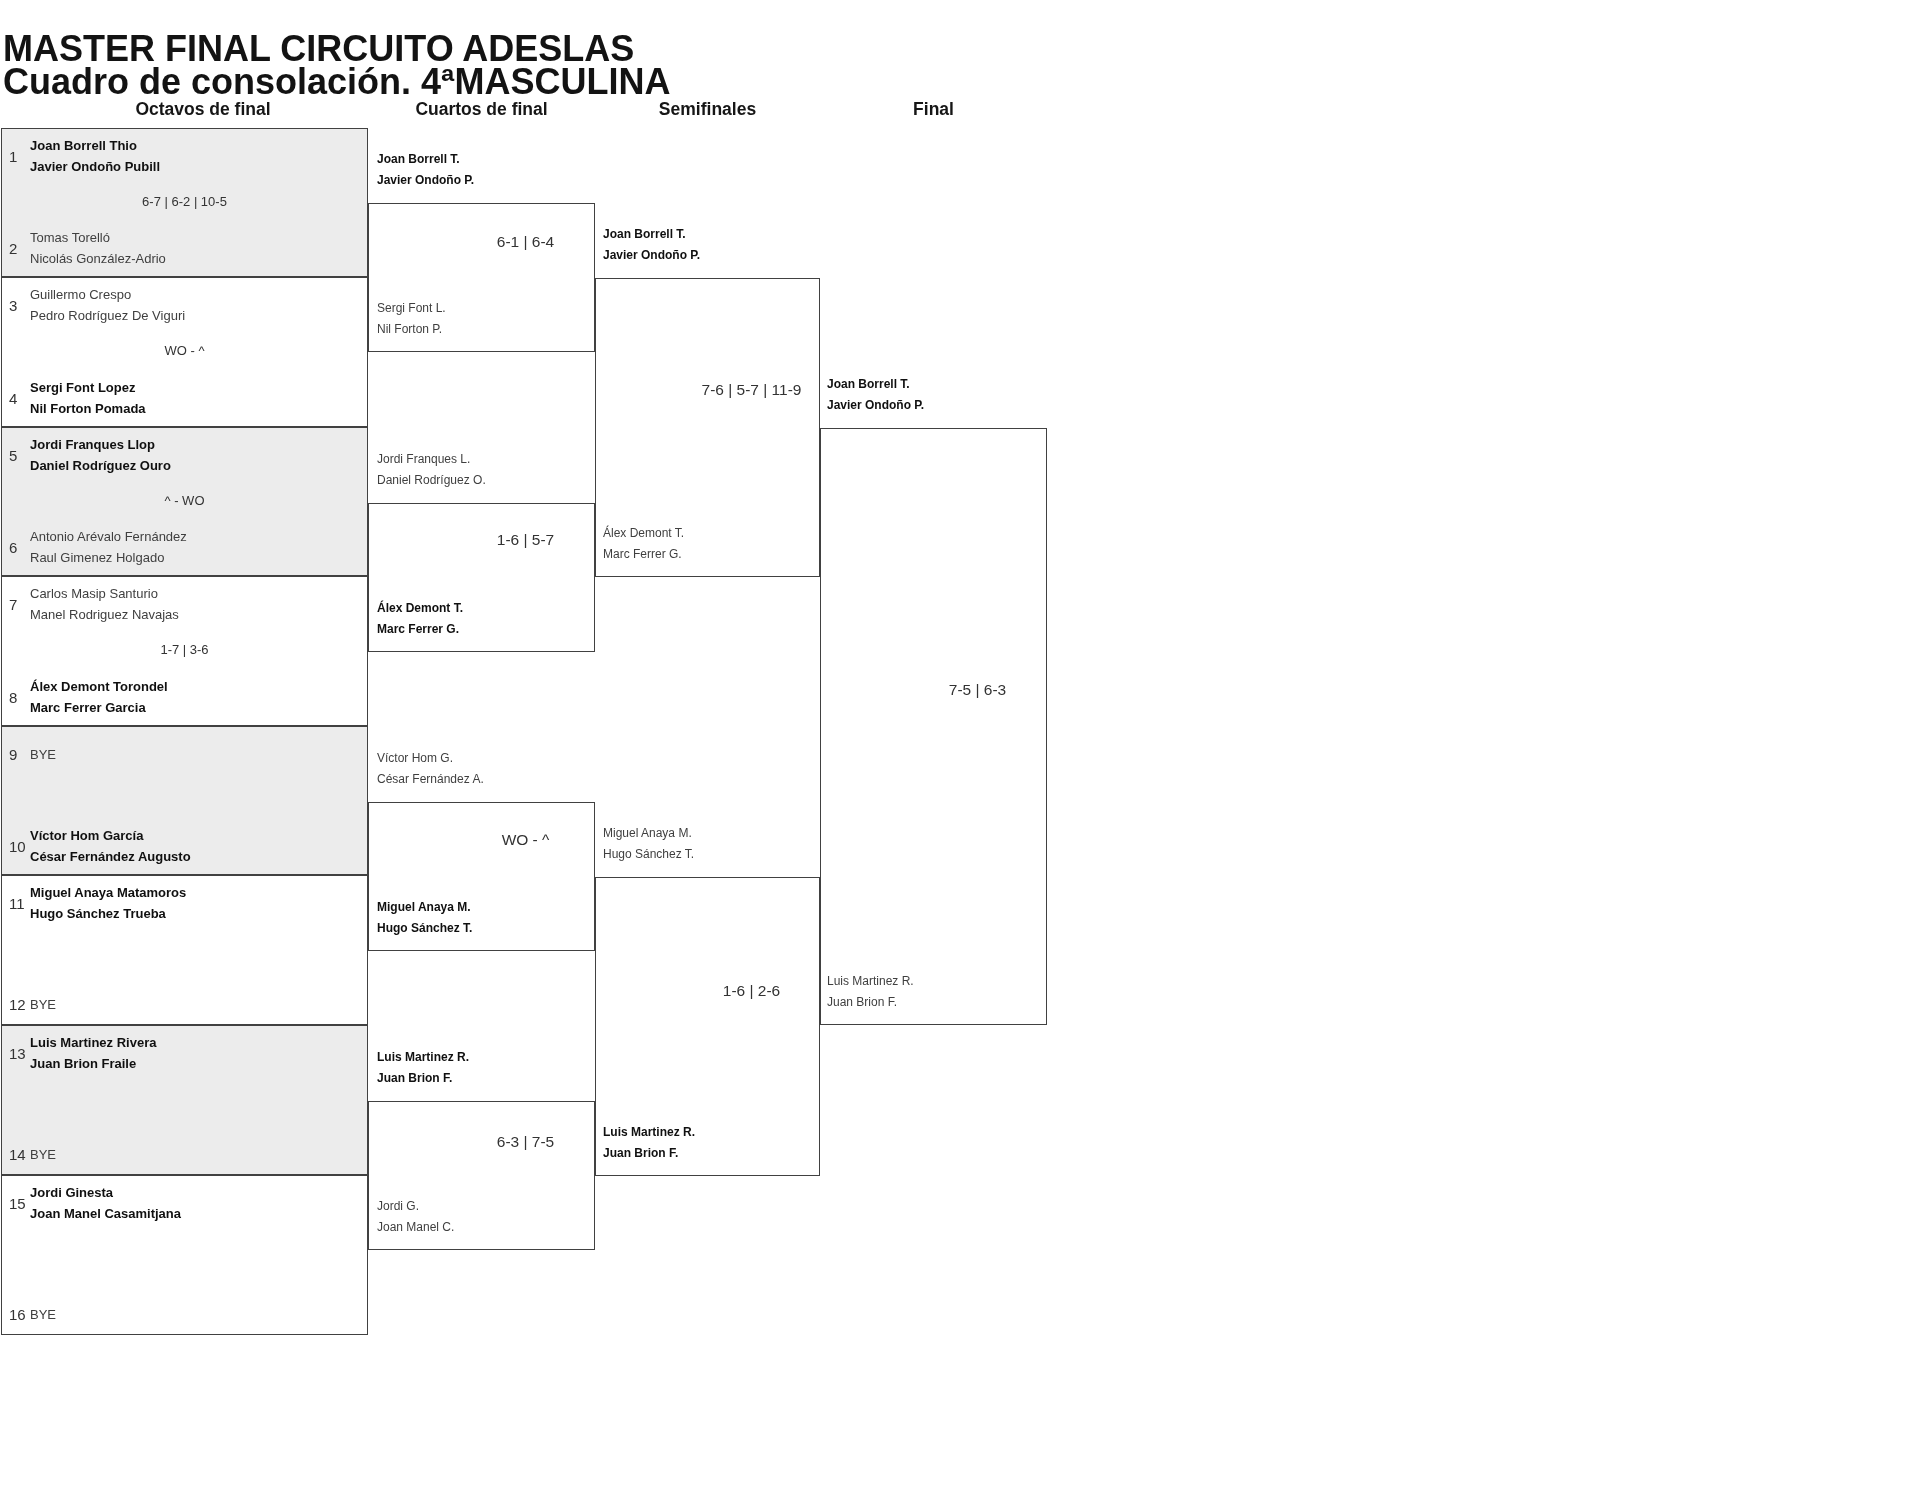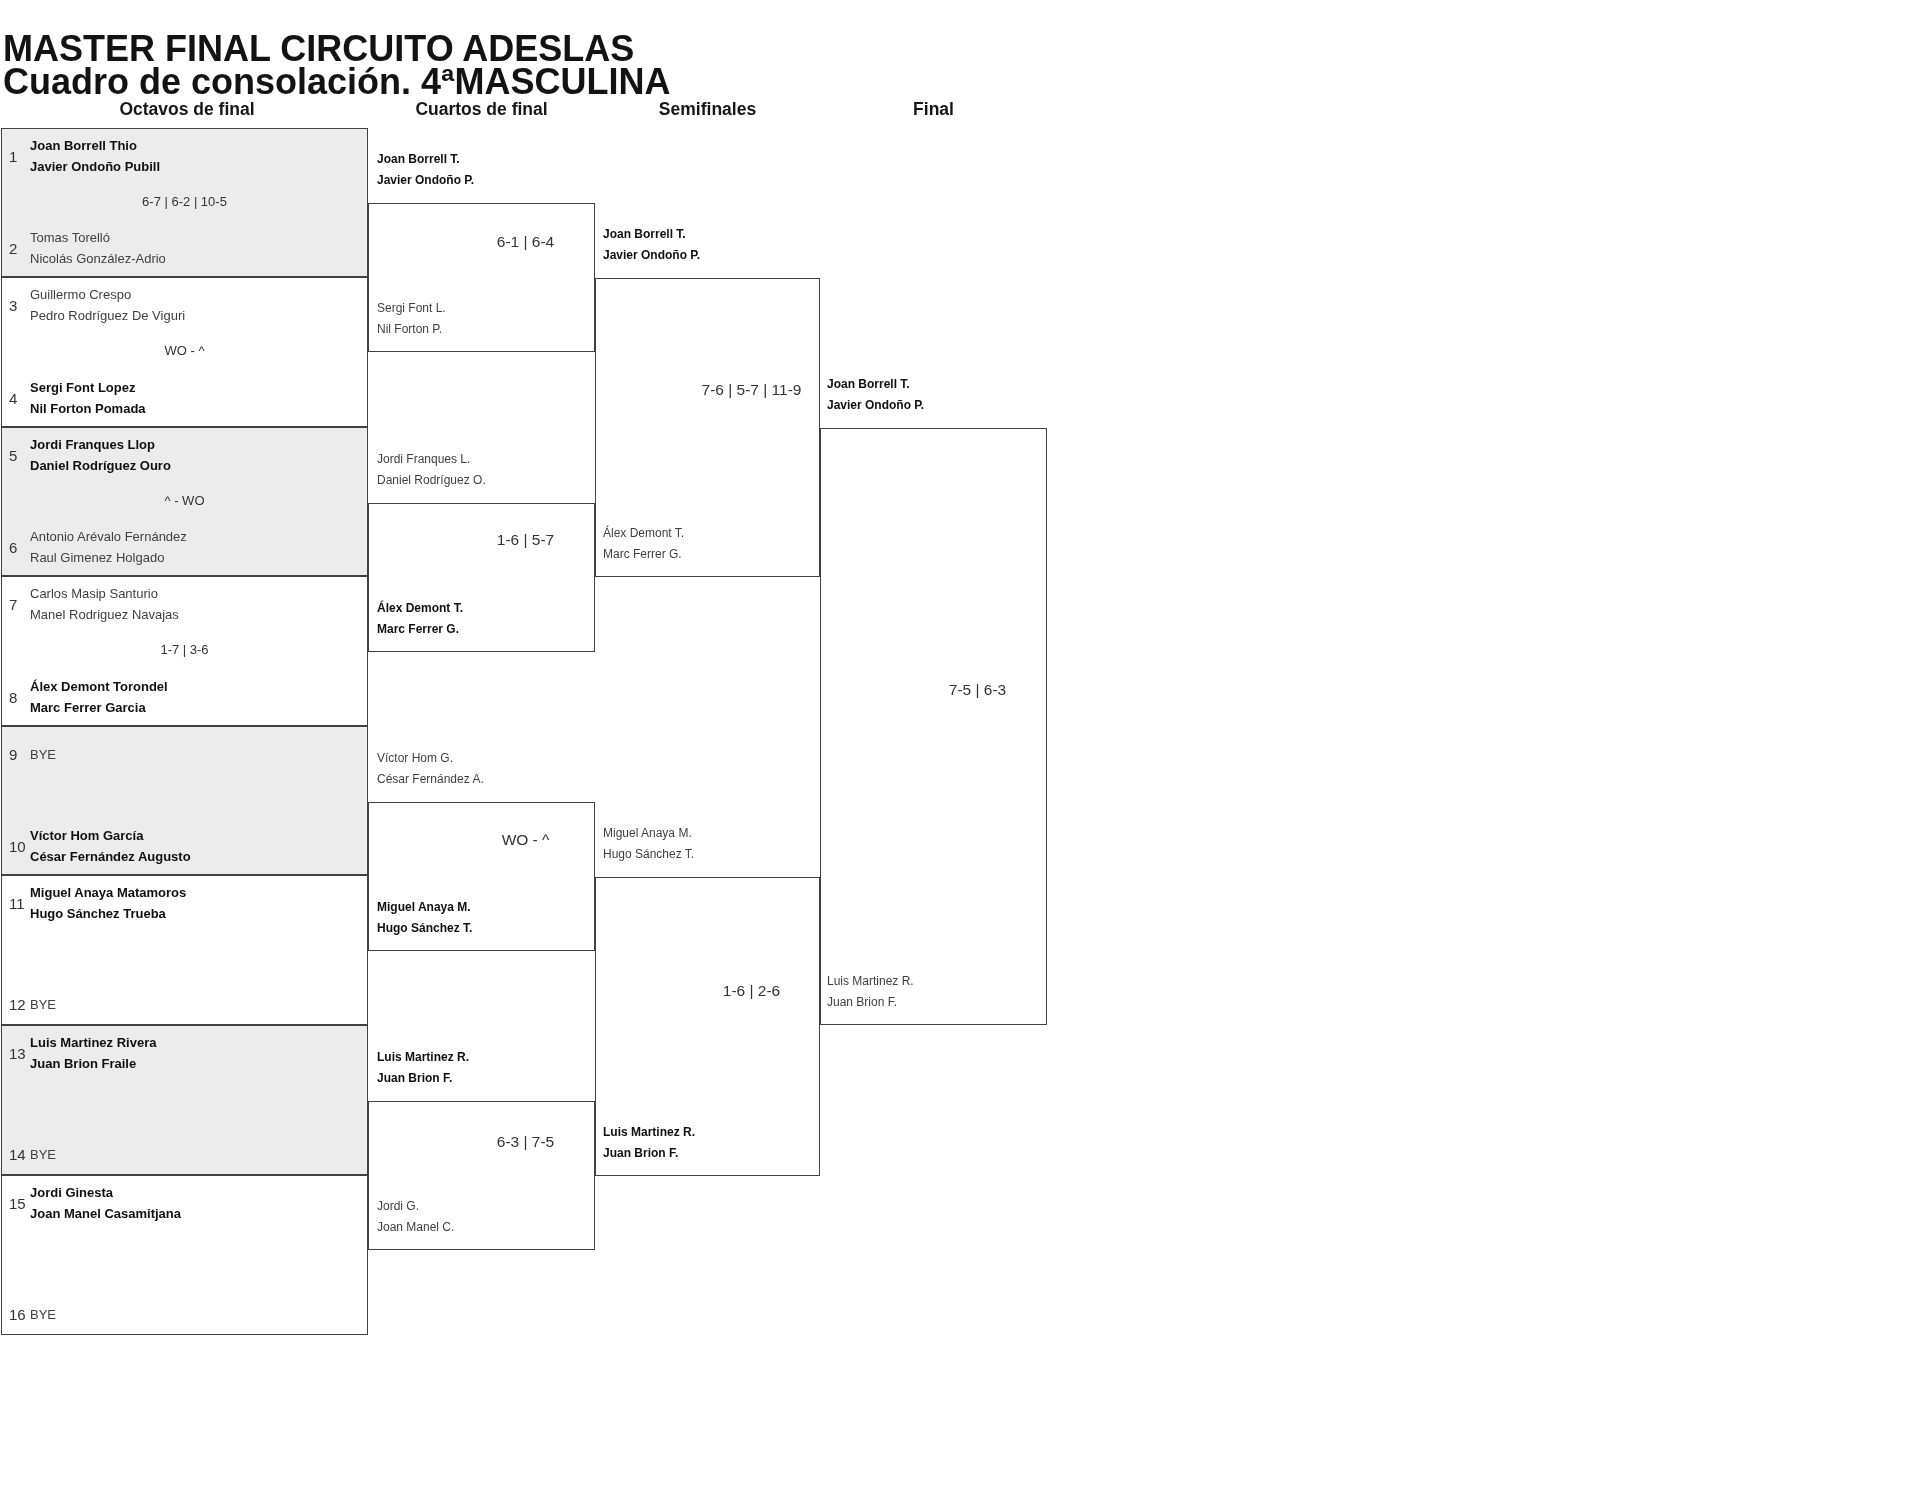--- a/index.html
+++ b/index.html
@@ -14,21 +14,21 @@
   .dot{position:absolute;border-radius:50%;}
   .dot.blue-sm{left:12px;top:15px;width:14px;height:14px;background:#29a9e1;}
   .dot.green-lg{left:34px;top:4px;width:26px;height:26px;background:#76b82a;}
   .dot.orange{left:19px;top:26px;width:22px;height:22px;background:#e8791e;}
   .dot.green-sm{left:35px;top:44px;width:13px;height:13px;background:#76b82a;}
   .dot.blue-lg{left:2px;top:43px;width:21px;height:21px;background:#29a9e1;}
   .wordmark{position:absolute;left:56px;top:2px;font-size:47px;font-weight:700;color:#76b82a;letter-spacing:-1px;}
 
   
   .rh{position:absolute;top:99px;font-size:17.5px;font-weight:700;text-align:center;color:#161616;}
-  .rh.oct{left:0;width:374px;}
+  .rh.oct{left:0;width:374px;padding-left:16px;}
   .rh.qf{left:368px;width:227px;}
   .rh.sf{left:595px;width:225px;}
   .rh.fin{left:820px;width:227px;}
 
   
   .obox{position:absolute;left:1px;width:367px;border:1px solid #414141;box-sizing:border-box;background:#ffffff;}
   .obox.gray{background:#ececec;}
   .slot{position:absolute;left:7px;display:flex;align-items:center;}
   .slot.top{top:6px;}
   .slot.bottom{bottom:7px;}

